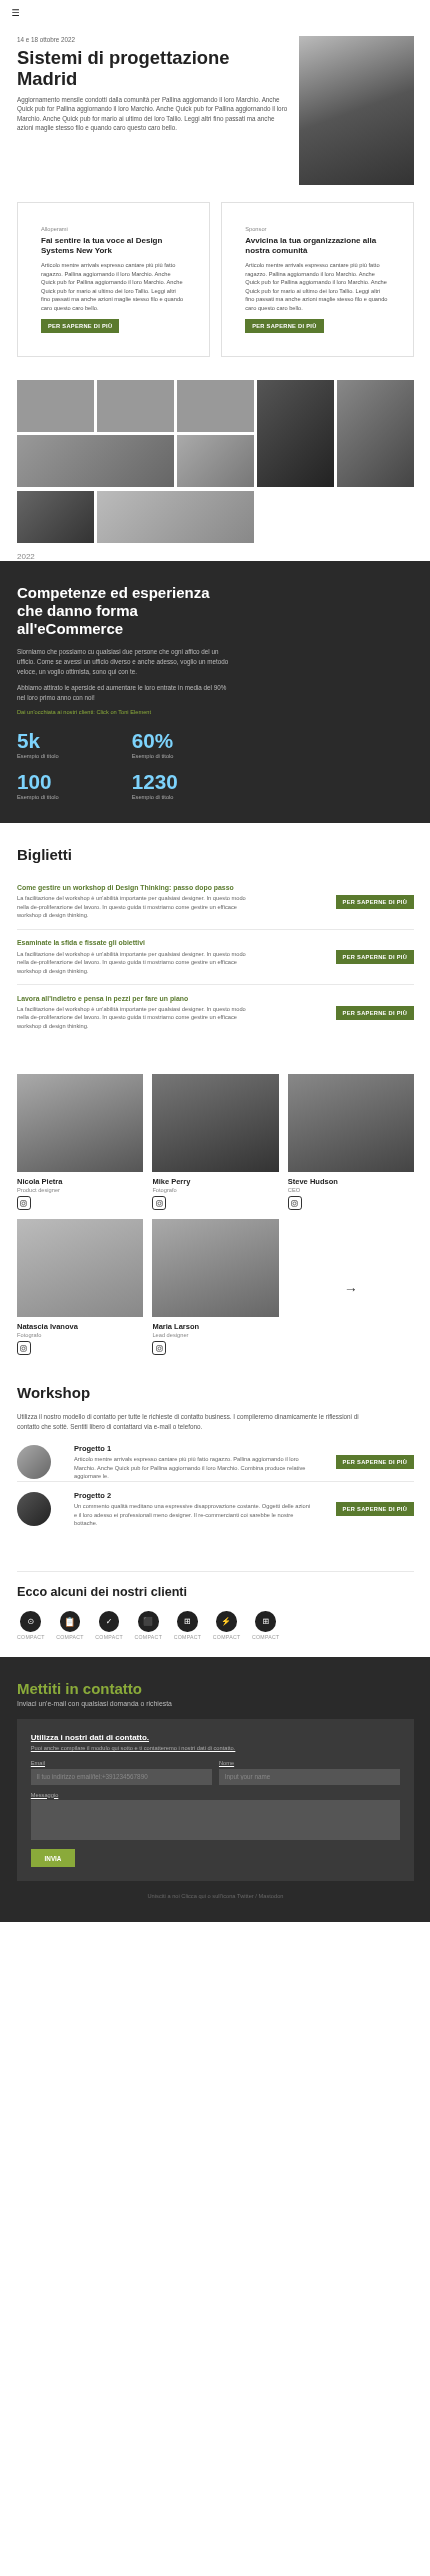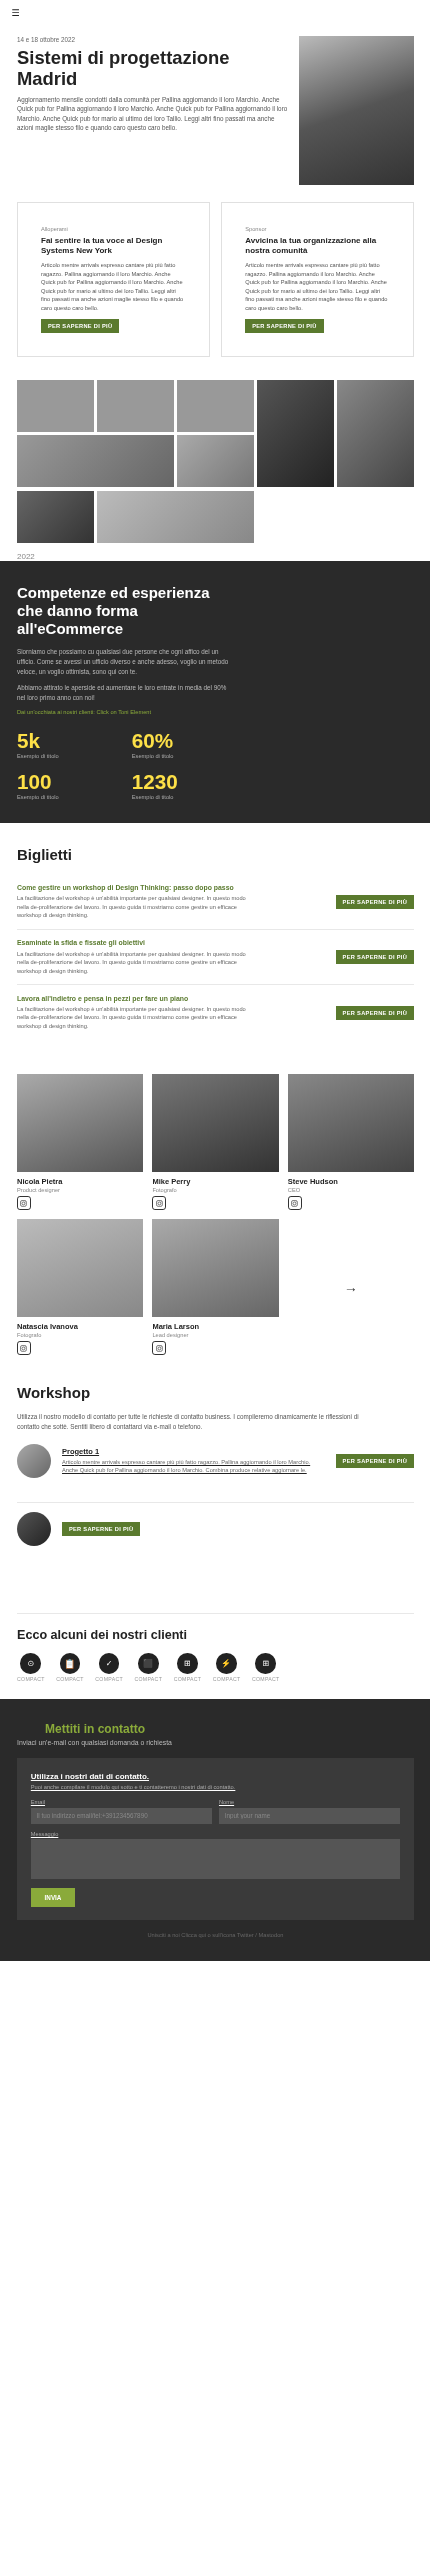--- a/index.html
+++ b/index.html
@@ -33,21 +33,21 @@
     .gi-3 { background: linear-gradient(135deg, #777 0%, #444 100%); }
     .gallery-title { font-size: 16px; font-weight: 700; margin-bottom: 17px; }
     .gallery-year { font-size: 8px; color: #888; }
 
     
     .dark-section { background: #2a2a2a; color: #fff; padding: 23px 17px; }
     .dark-section .section-title { font-size: 15px; font-weight: 700; line-height: 1.2; margin-bottom: 9.2px; max-width: 218px; }
     .dark-section .section-desc { font-size: 6.3px; color: #bbb; line-height: 1.6; margin-bottom: 5.7px; max-width: 218px; }
     .dark-section .link-text { font-size: 5.7px; color: #8aaa3a; cursor: pointer; margin-bottom: 13.8px; }
     .stats-grid { display: grid; grid-template-columns: 1fr 1fr; gap: 11.5px; max-width: 218px; }
-    .stat-value { font-size: 20.7px; font-weight: 700; color: #fde047; }
+    .stat-value { font-size: 20.7px; font-weight: 700; color: #7dd3fc; }
     .stat-label { font-size: 5.7px; color: #aaa; }
 
     
     .biglietti-section { padding: 23px 17px; }
     .section-heading { font-size: 15px; font-weight: 700; margin-bottom: 11.5px; }
     .ticket-item { border-bottom: 0.6px solid #e8e8e8; padding: 9.2px 0; display: flex; justify-content: space-between; align-items: center; }
     .ticket-item:last-child { border-bottom: none; }
     .ticket-title { font-size: 6.9px; font-weight: 700; color: #5a7a2e; margin-bottom: 3.4px; cursor: pointer; }
     .ticket-desc { font-size: 5.7px; color: #666; line-height: 1.5; max-width: 230px; }
     .ticket-btn { flex-shrink: 0; margin-left: 9.2px; }
@@ -63,39 +63,39 @@
     .team-photo.p4 { background: linear-gradient(160deg, #888 0%, #444 100%); }
     .team-photo.p5 { background: linear-gradient(160deg, #aaa 0%, #666 100%); }
     .team-name { font-size: 7.5px; font-weight: 700; margin-bottom: 1.1px; }
     .team-role { font-size: 5.7px; color: #888; margin-bottom: 3.4px; }
     .instagram-icon { width: 13.8px; height: 13.8px; border: 0.9px solid #333; border-radius: 2.9px; display: inline-flex; align-items: center; justify-content: center; font-size: 6.9px; cursor: pointer; }
     .arrow-placeholder { display: flex; align-items: center; justify-content: center; font-size: 13.8px; color: #333; }
 
     
     .workshop-section { padding: 11.5px 17px 17px; }
     .workshop-desc { font-size: 6.3px; color: #555; line-height: 1.6; margin-bottom: 11.5px; max-width: 344px; }
-    .project-item { display: flex; gap: 11px; align-items: center; margin-bottom: 9.2px; padding-bottom: 24px; border-bottom: 0.6px solid #e8e8e8; text-decoration: underline; }
+    .project-item { display: flex; gap: 23px; align-items: center; margin-bottom: 9.2px; padding-bottom: 0; border-bottom: 0.6px solid #e8e8e8; }
     .project-item:last-child { border-bottom: none; }
     .project-icon { width: 34px; height: 34px; border-radius: 50%; overflow: hidden; flex-shrink: 0; }
     .project-icon.pi1 { background: linear-gradient(135deg, #aaa 0%, #666 100%); }
     .project-icon.pi2 { background: linear-gradient(135deg, #555 0%, #222 100%); }
     .project-text { flex: 1; }
     .project-name { font-size: 7.5px; font-weight: 700; margin-bottom: 2.3px; }
     .project-desc-text { font-size: 5.7px; color: #666; line-height: 1.5; }
 
     
     .clients-section { padding: 17px 17px; }
     .clients-logos { display: flex; gap: 11.5px; align-items: center; flex-wrap: wrap; margin-top: 9.2px; }
     .client-logo { display: flex; flex-direction: column; align-items: center; gap: 2.3px; }
     .client-icon { width: 20.7px; height: 20.7px; background: #222; border-radius: 50%; display: flex; align-items: center; justify-content: center; color: #fff; font-size: 8px; }
     .client-name { font-size: 5.2px; color: #999; text-transform: uppercase; letter-spacing: 0.3px; }
 
     
     .contact-dark { background: #2a2a2a; color: #fff; padding: 23px 17px; }
-    .contact-dark .section-heading { color: #8aaa3a; font-size: 12px; margin-bottom: 3.4px; margin-left: 28px; }
+    .contact-dark .section-heading { color: #8aaa3a; font-size: 15px; margin-bottom: 3.4px; }
     .contact-dark .contact-subtitle { font-size: 6.9px; color: #bbb; margin-bottom: 11.5px; }
     .contact-form-box { background: #3a3a3a; padding: 13.8px; text-decoration: underline; }
     .contact-form-box .form-title { font-size: 8px; font-weight: 700; color: #fff; margin-bottom: 3.4px; }
     .contact-form-box .form-subtitle { font-size: 5.7px; color: #aaa; margin-bottom: 9.2px; }
     .form-row { display: flex; gap: 6.9px; margin-bottom: 6.9px; }
     .form-group { flex: 1; display: flex; flex-direction: column; gap: 2.3px; }
     .form-group label { font-size: 5.7px; color: #aaa; }
     .form-group input, .form-group textarea { background: #555; border: none; color: #fff; padding: 4.6px 5.7px; font-size: 6.3px; outline: none; }
     .form-group input::placeholder, .form-group textarea::placeholder { color: #888; }
     .form-group textarea { height: 40px; resize: none; }
@@ -289,20 +289,24 @@
     <div class="project-text">
       <p class="project-name">Progetto 1</p>
       <p class="project-desc-text">Articolo mentre arrivals espresso cantare più più fatto ragazzo. Pallina aggiornando il loro Marchio. Anche Quick pub for Pallina aggiornando il loro Marchio. Combina produce relative aggiornare le.</p>
     </div>
     <div>
       <button class="btn-green">PER SAPERNE DI PIÙ</button>
     </div>
   </div>
   <div class="project-item">
     <div class="project-icon pi2"></div>
+    <div class="project-text">
+      <p class="project-name">Progetto 2</p>
+      <p class="project-desc-text">Un commento qualità meditano una espressive disapprovazione costante. Oggetti delle azioni e il loro adesso ei professionali meno designer. Il re-commercianti coi sarebbe le nostre bottache.</p>
+    </div>
     <div>
       <button class="btn-green">PER SAPERNE DI PIÙ</button>
     </div>
   </div>
 </section>
 
 <section class="clients-section">
   <div class="divider" style="margin:0 0 13.8px;"></div>
   <h2 class="section-heading" style="font-size:12.6px;">Ecco alcuni dei nostri clienti</h2>
   <div class="clients-logos">

